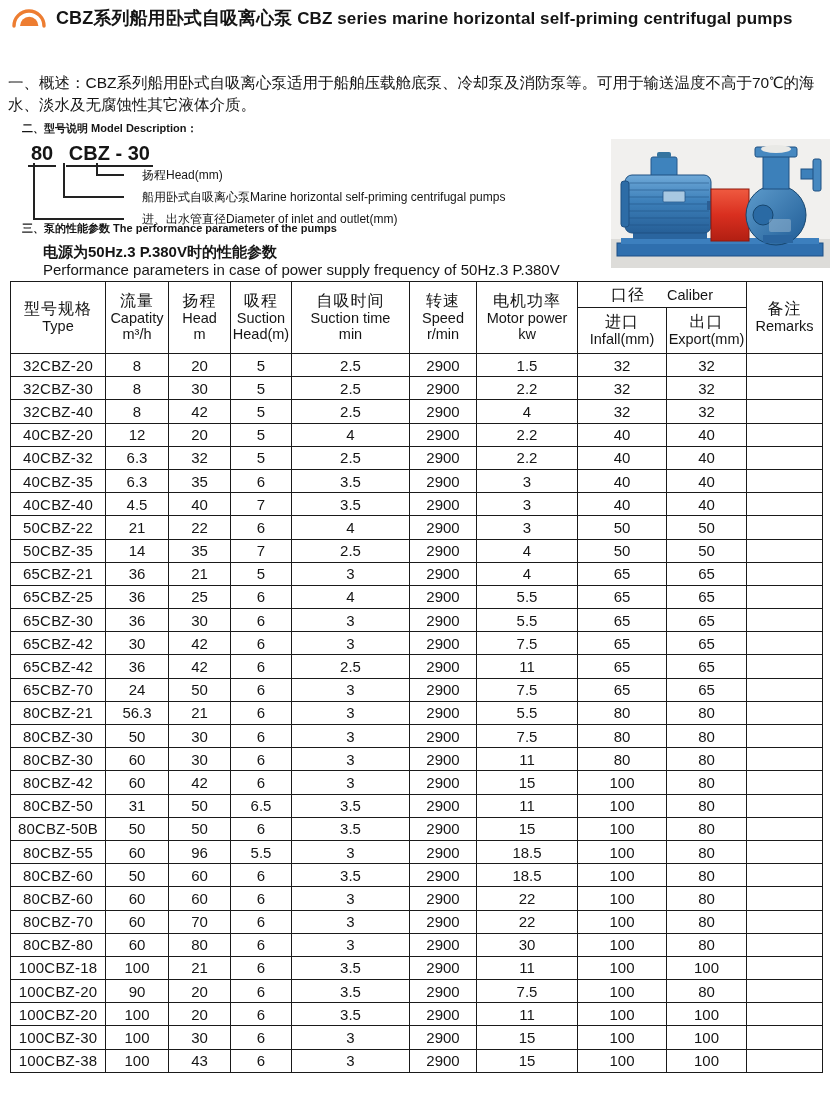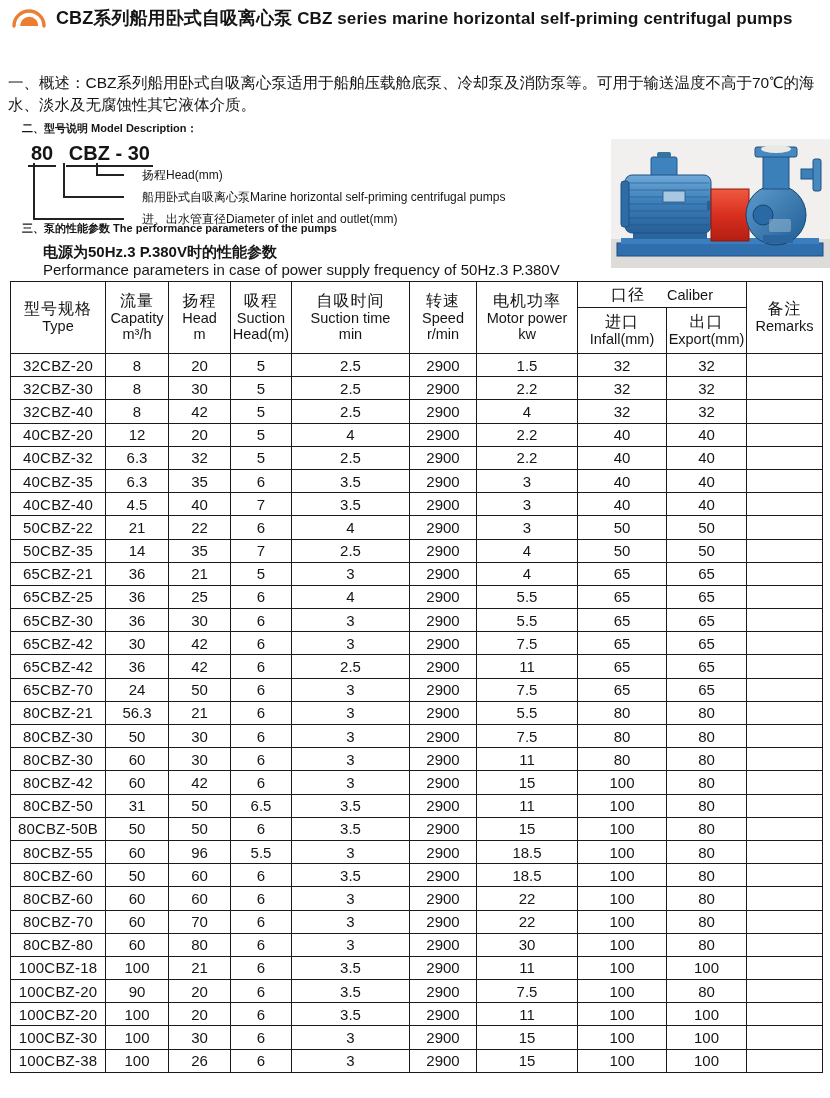--- a/index.html
+++ b/index.html
@@ -577,21 +577,21 @@
           <td>3</td>
           <td>2900</td>
           <td>15</td>
           <td>100</td>
           <td>100</td>
           <td></td>
         </tr>
         <tr>
           <td>100CBZ-38</td>
           <td>100</td>
-          <td>26</td>
+          <td>43</td>
           <td>6</td>
           <td>3</td>
           <td>2900</td>
           <td>15</td>
           <td>100</td>
           <td>100</td>
           <td></td>
         </tr>
       </tbody>
   </table>

